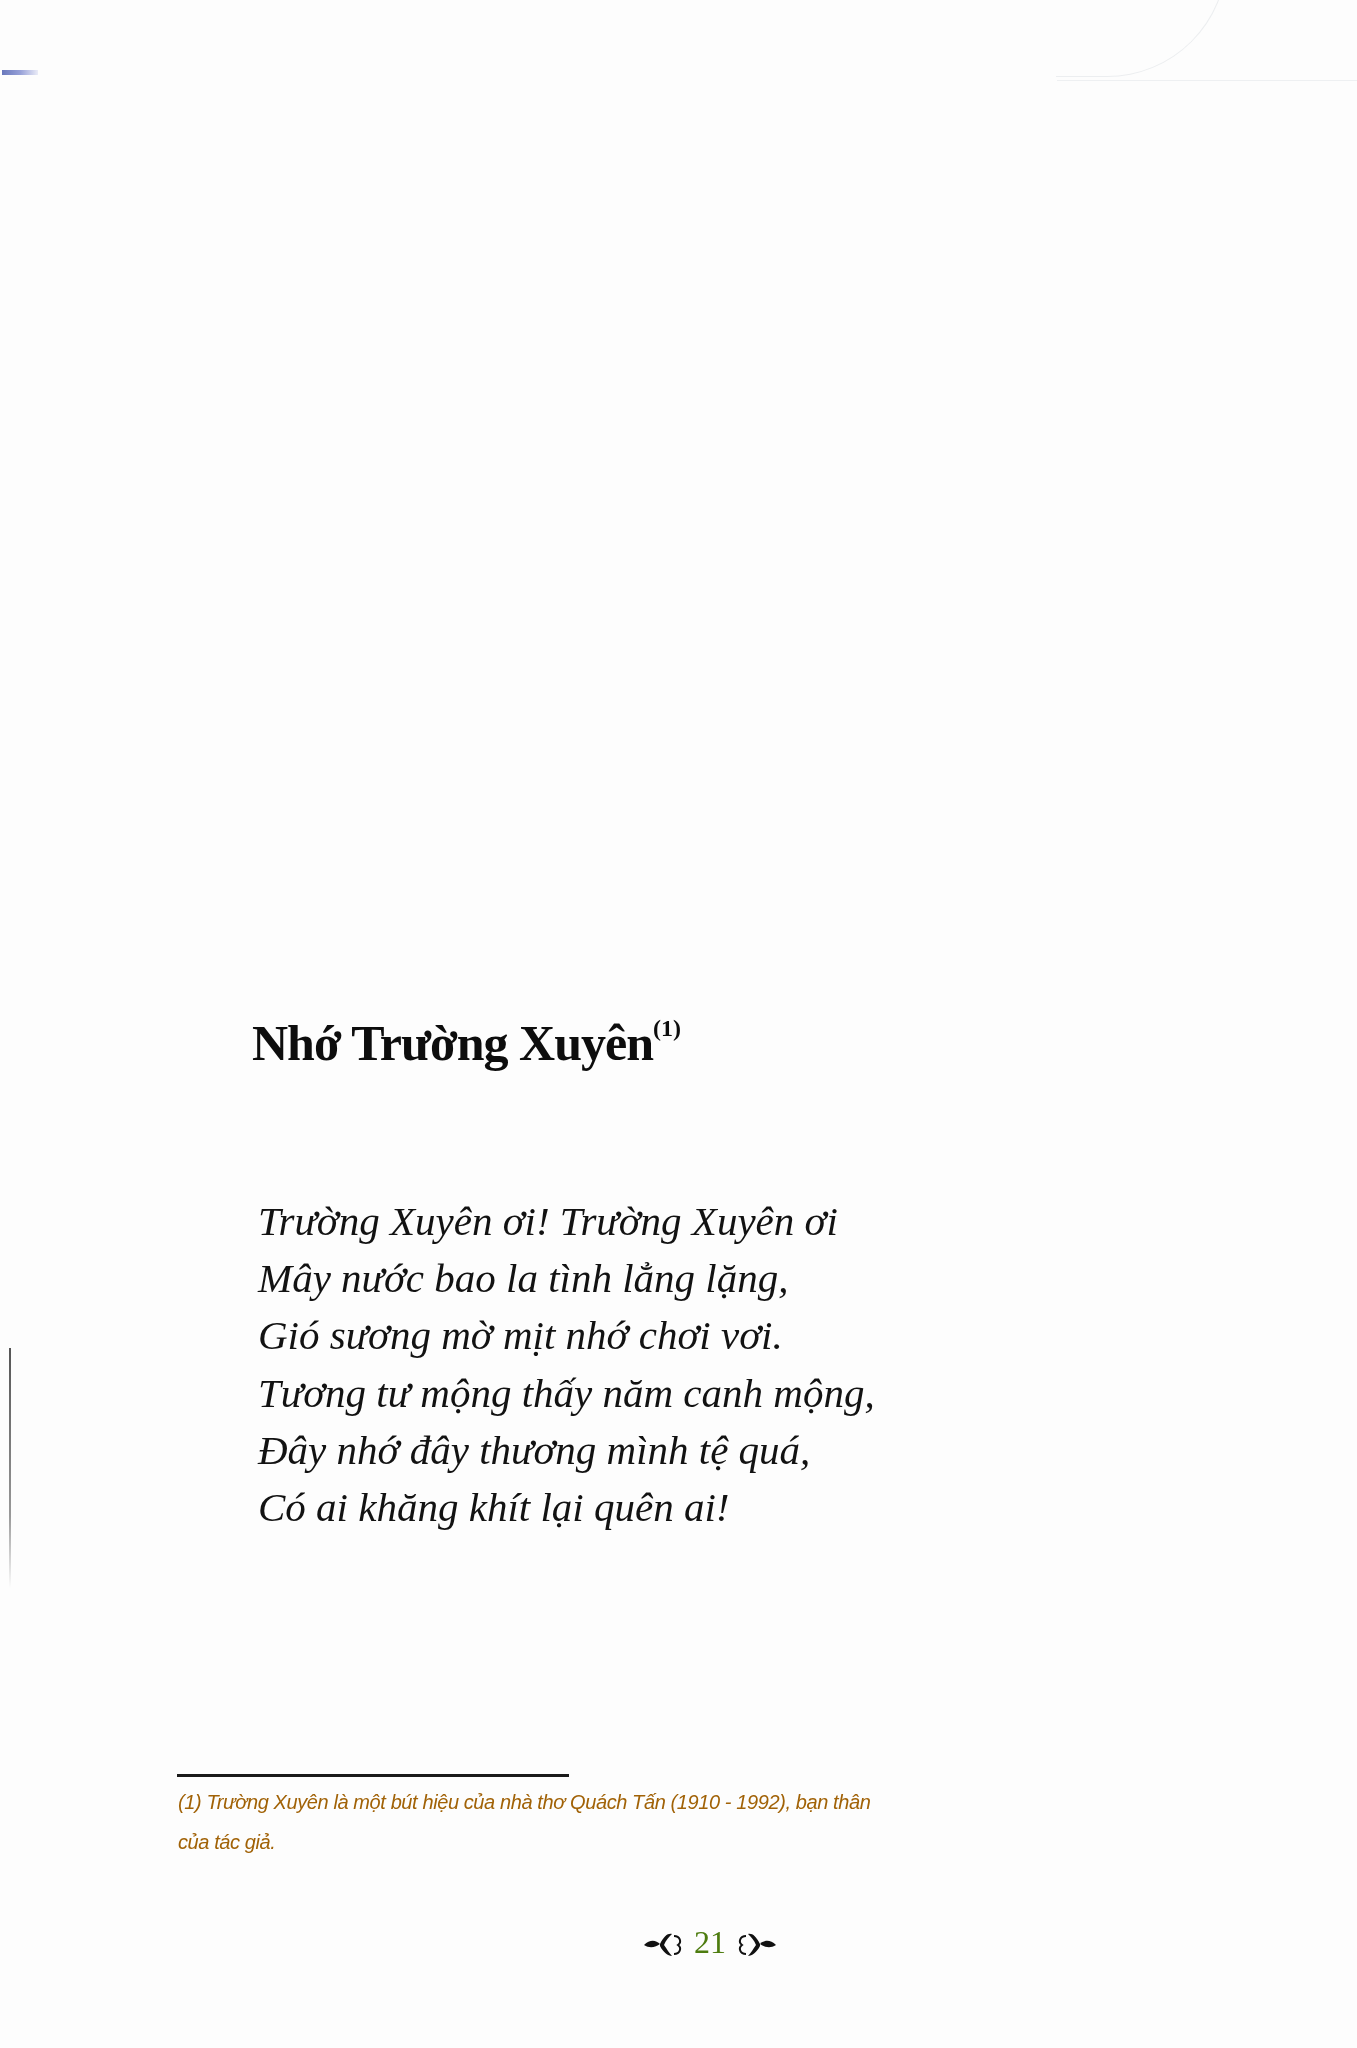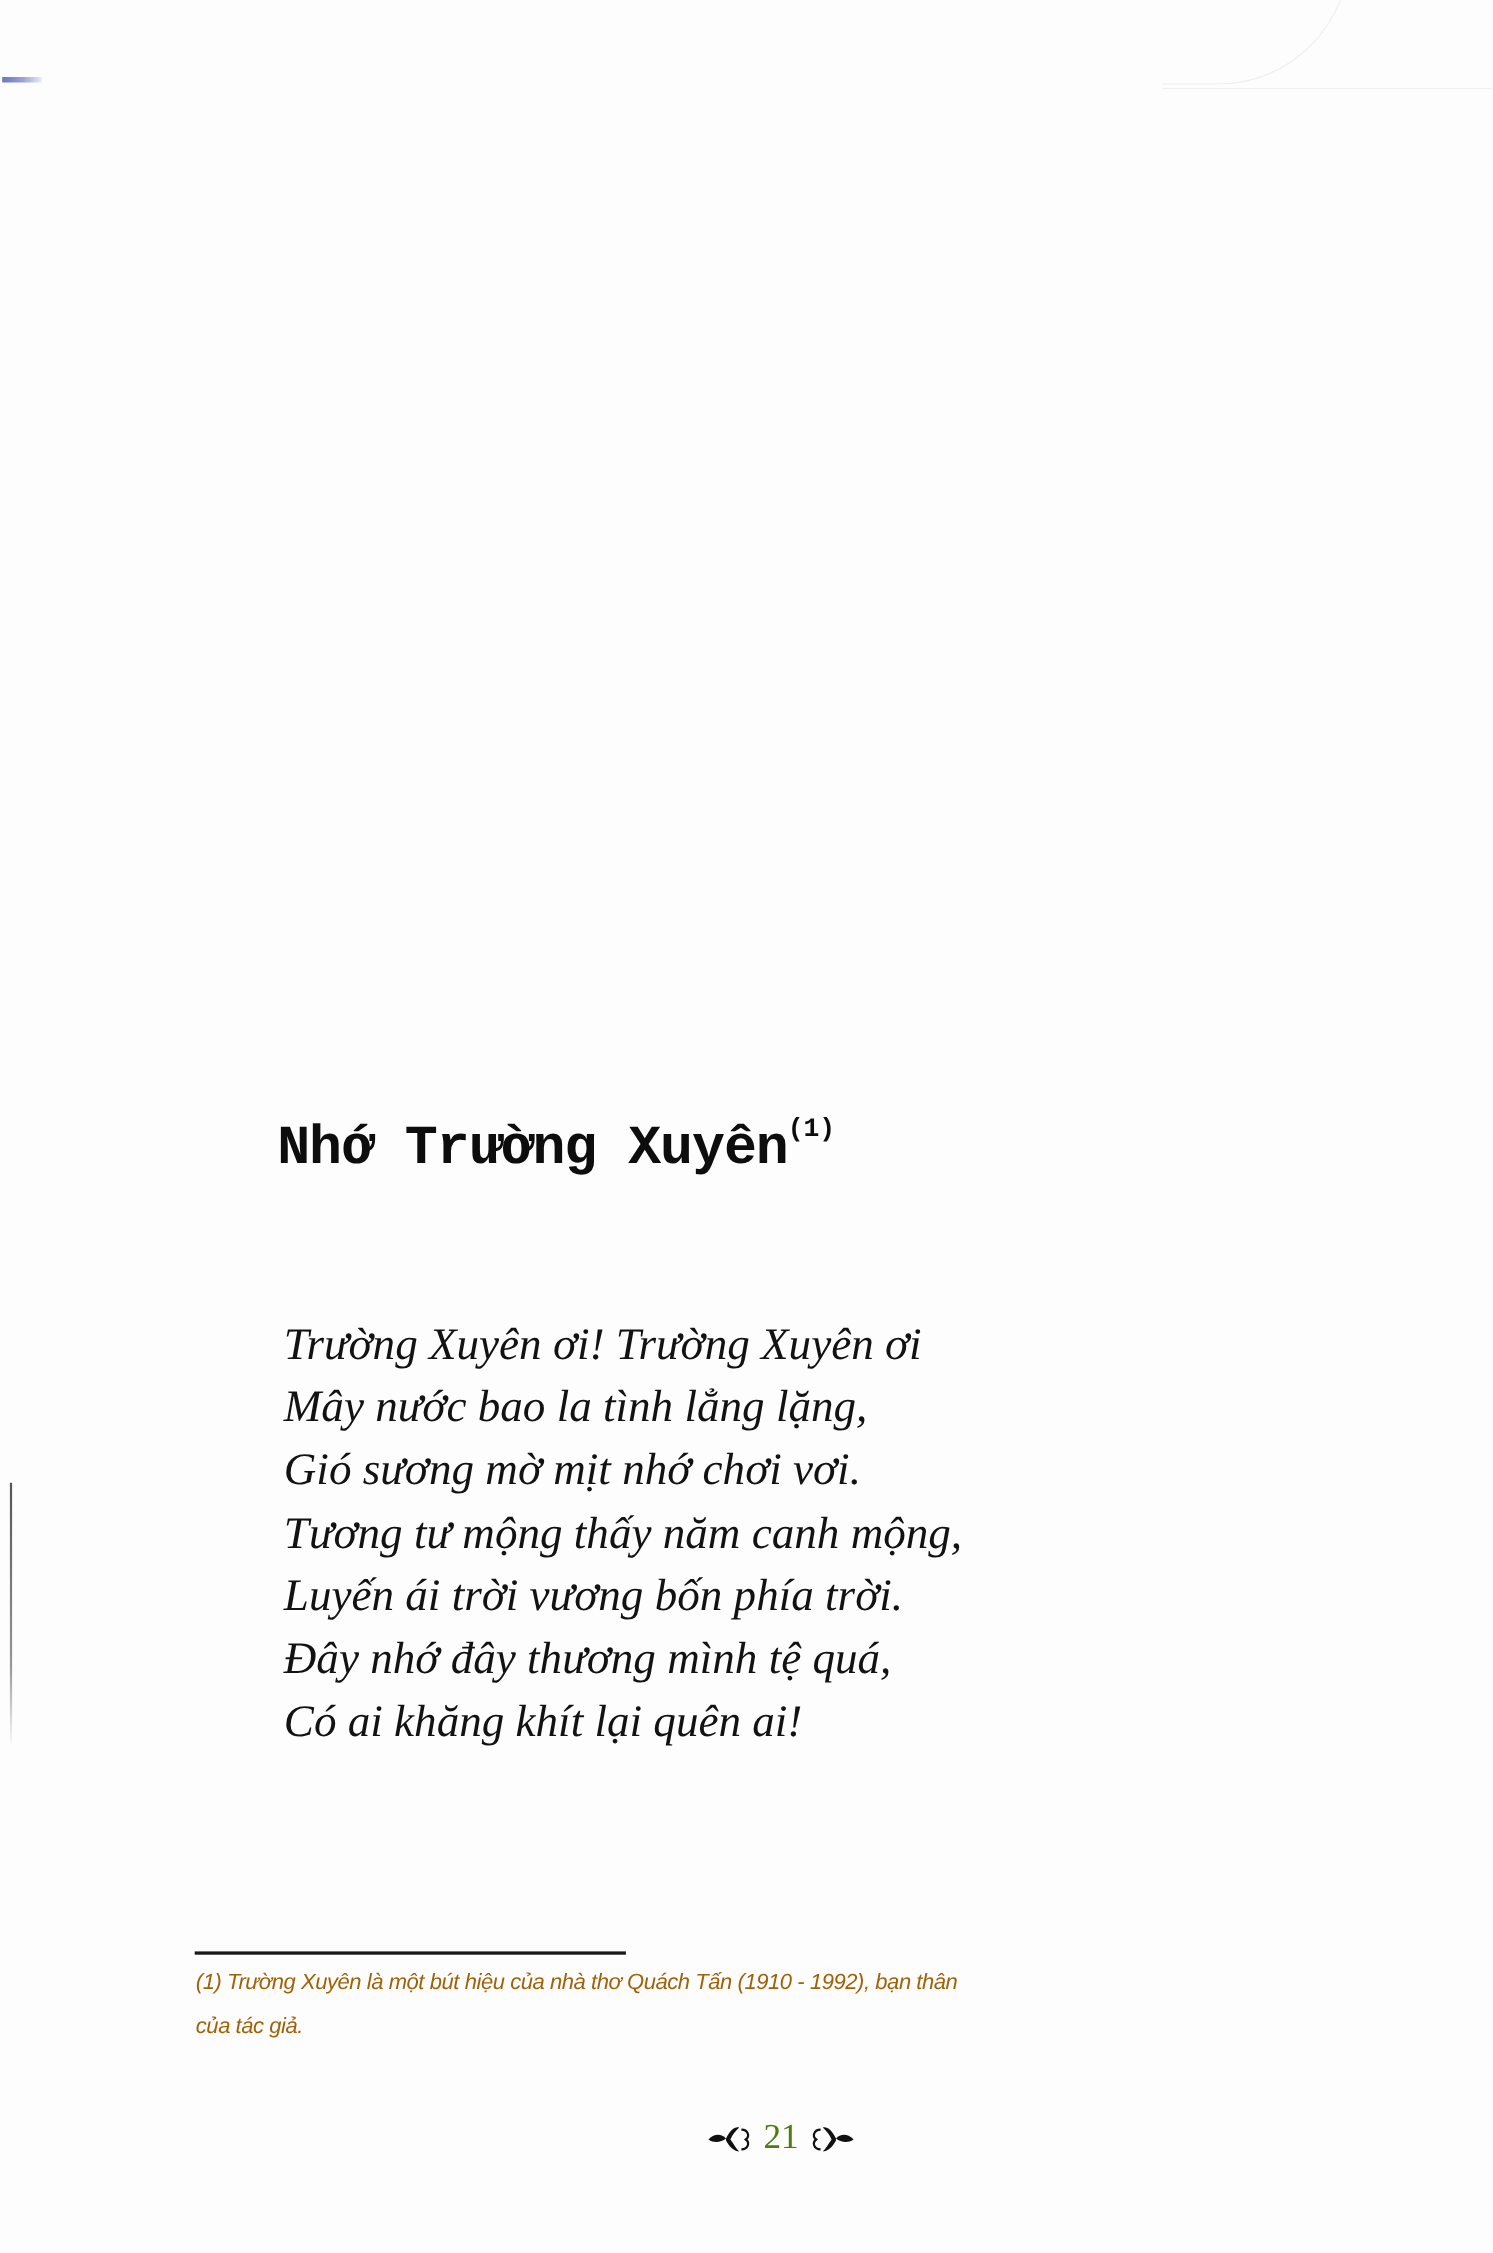--- a/index.html
+++ b/index.html
@@ -24,21 +24,21 @@
     border-bottom-left-radius: 0; border-right: none;
     background: transparent;
   }
   .corner-curl::before {
     content: ""; position: absolute; right: 130px; top: -60px; width: 170px; height: 136px;
     border-right: 1px solid #eceef0; border-bottom: 1px solid #eceef0;
     border-bottom-right-radius: 120px 120px;
   }
   .title {
     position: absolute; left: 252px; top: 980px;
-    font-family: Liberation Mono, monospace; font-weight: bold;
+    font-family: Liberation Serif, serif; font-weight: bold;
     font-size: 50px; letter-spacing: -1px; color: #0d0d0d;
     white-space: nowrap;
   }
   .title sup {
     font-size: 24px; font-weight: bold; vertical-align: 24px; letter-spacing: 0;
   }
   .poem {
     position: absolute; left: 258px; top: 1193px;
     font-family: "Liberation Serif", serif; font-size: 41px; line-height: 57.2px;
     color: #121212;
@@ -68,21 +68,20 @@
 <div class="edge-line"></div>
 <div class="corner-curl"></div>
 
 <h1 class="title"><span>Nhớ Trường Xuyên</span><sup>(1)</sup></h1>
 
 <div class="poem">
   <span class="poem-line">Trường Xuyên ơi! Trường Xuyên ơi</span>
   <span class="poem-line">Mây nước bao la tình lẳng lặng,</span>
   <span class="poem-line">Gió sương mờ mịt nhớ chơi vơi.</span>
   <span class="poem-line">Tương tư mộng thấy năm canh mộng,</span>
-  <span class="poem-line">Luyến ái trời vương bốn phía trời.</span>
   <span class="poem-line">Đây nhớ đây thương mình tệ quá,</span>
   <span class="poem-line">Có ai khăng khít lại quên ai!</span>
 </div>
 
 <div class="footnote-rule"></div>
 <div class="footnote">
   <div>(1) Trường Xuyên là một bút hiệu của nhà thơ Quách Tấn (1910 - 1992), bạn thân</div>
   <div>của tác giả.</div>
 </div>
 

